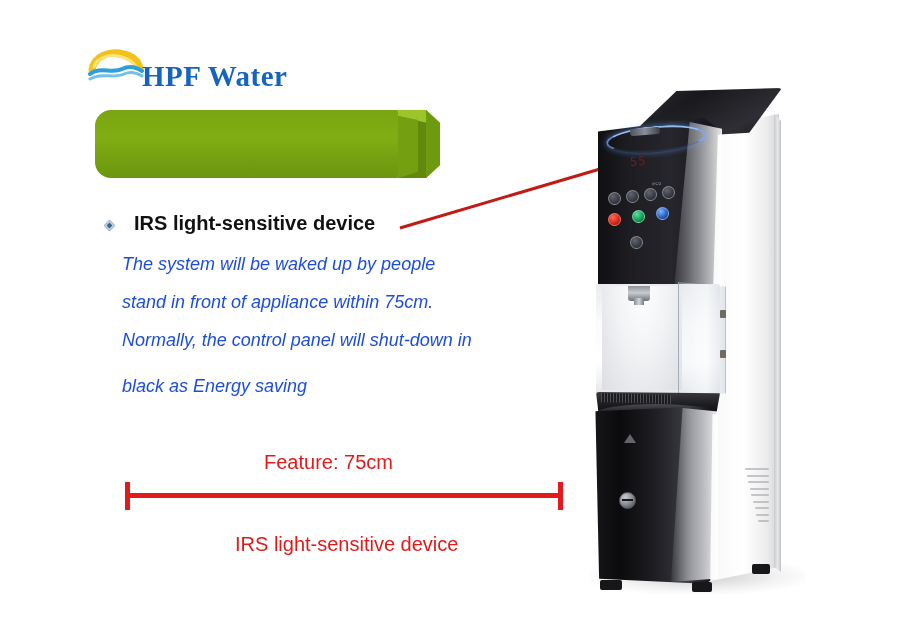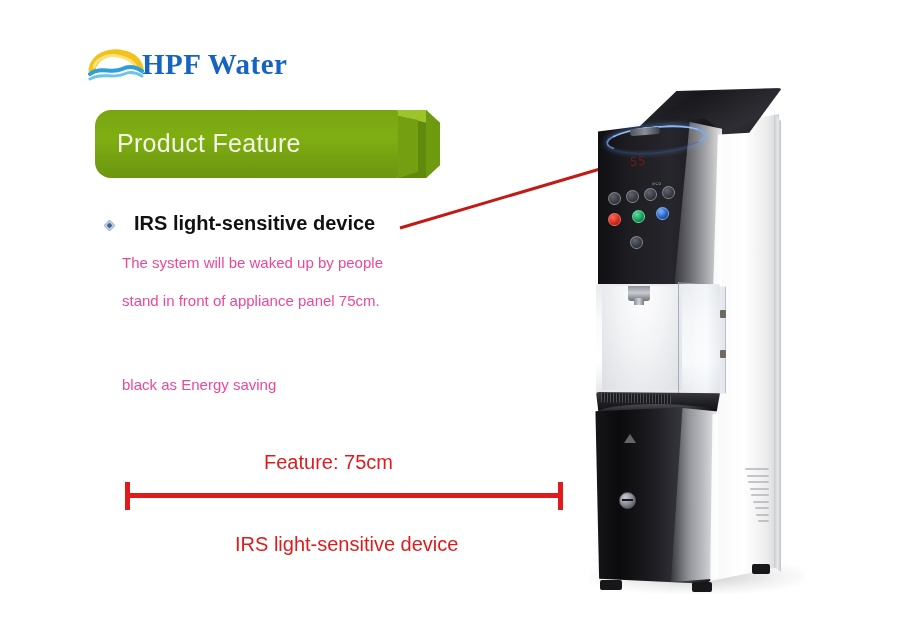--- a/index.html
+++ b/index.html
@@ -29,21 +29,21 @@
   .logo-mark {
     position: absolute;
     left: 0px;
     top: 4px;
     width: 56px;
     height: 34px;
   }
   .logo-text {
     position: absolute;
     left: 54px;
-    top: 4px;
+    top: 16px;
     font-family: "Liberation Serif", serif;
     font-weight: bold;
     font-size: 29px;
     letter-spacing: 0.5px;
     color: #1565c0;
     white-space: nowrap;
   }
 
   
   .banner {
@@ -99,23 +99,24 @@
     left: 30px;
     top: 0px;
     font-size: 20px;
     font-weight: bold;
     color: #111111;
     white-space: nowrap;
   }
   .body-line {
     position: absolute;
     left: 122px;
-    font-size: 15px;
-    color: #ec4899;
+    font-size: 18px;
+    color: #1d4ed8;
     white-space: nowrap;
+    font-style: italic;
   }
   .line1 { top: 254px; }
   .line2 { top: 292px; }
   .line3 { top: 330px; }
   .line4 { top: 376px; }
 
   
   .arrow-svg {
     position: absolute;
     left: 0;
@@ -479,33 +480,33 @@
   </div>
 
   <div class="banner">
     <div class="banner-body"></div>
     <svg class="banner-bevel" viewBox="0 0 42 68" preserveAspectRatio="none">
       <path d="M0 0 L28 0 L42 13 L42 55 L28 68 L0 68 Z" fill="#5f8a0c"></path>
       <path d="M0 0 L28 0 L42 13 L42 16 L0 6 Z" fill="#9dc42a"></path>
       <path d="M28 0 L42 13 L42 55 L28 68 Z" fill="#6d9a0e"></path>
       <path d="M0 6 L20 10 L20 62 L0 68 Z" fill="#739f10"></path>
     </svg>
-    <div class="banner-label">Product Feature</div>
   </div>
 
   <div class="bullet-row">
     <svg class="bullet-diamond" viewBox="0 0 11 11">
       <polygon points="5.5,0 11,5.5 5.5,11 0,5.5" fill="#c8d4e4" stroke="#7d93b0" stroke-width="0.8"></polygon>
       <polygon points="5.5,2.6 8.4,5.5 5.5,8.4 2.6,5.5" fill="#3f6391"></polygon>
     </svg>
     <div class="bullet-heading">IRS light-sensitive device</div>
   </div>
 
   <div class="body-line line1">The system will be waked up by people</div>
-  <div class="body-line line2">stand in front of appliance panel 75cm.</div>
+  <div class="body-line line2">stand in front of appliance within 75cm.</div>
+  <div class="body-line line3">Normally, the control panel will shut-down in</div>
   <div class="body-line line4">black as Energy saving</div>
 
   <svg class="arrow-svg" viewBox="0 0 907 639">
     <g>
       <line x1="400" y1="228" x2="678" y2="146" stroke="#c21a14" stroke-width="3"></line>
       <polygon points="690,142 666,142 670,155" fill="#c21a14"></polygon>
     </g>
   </svg>
 
   <div class="distance-label">Feature: 75cm</div>

